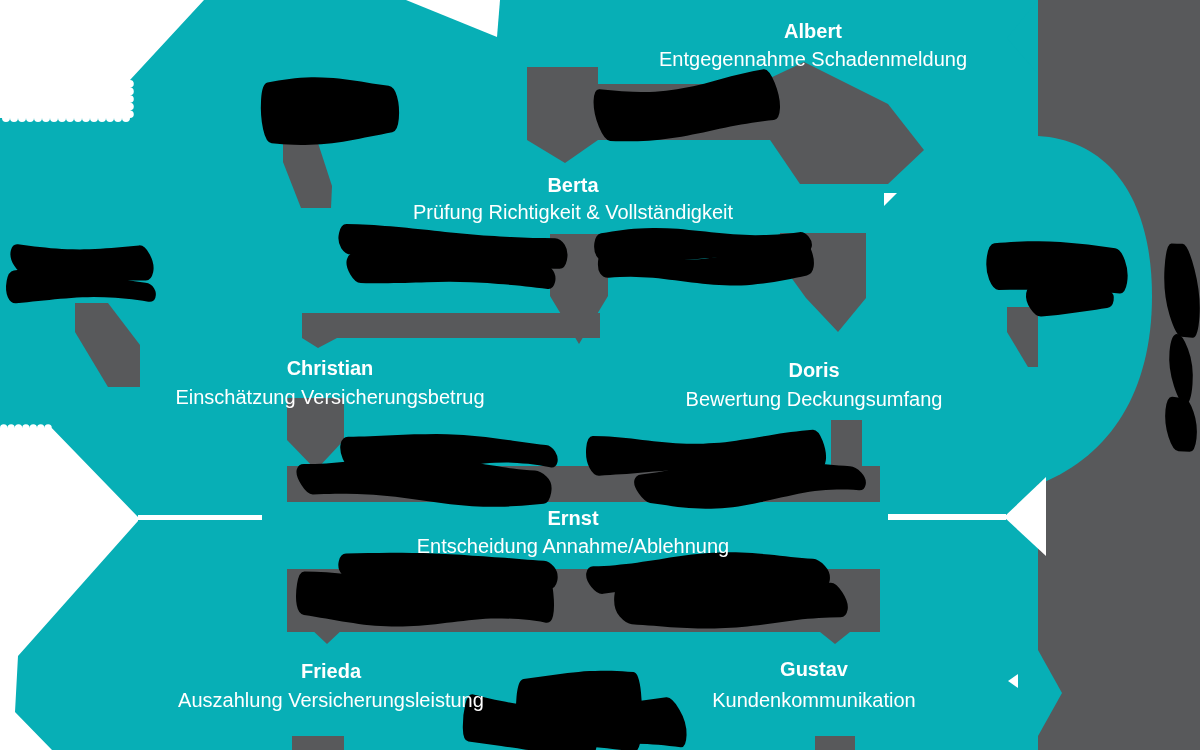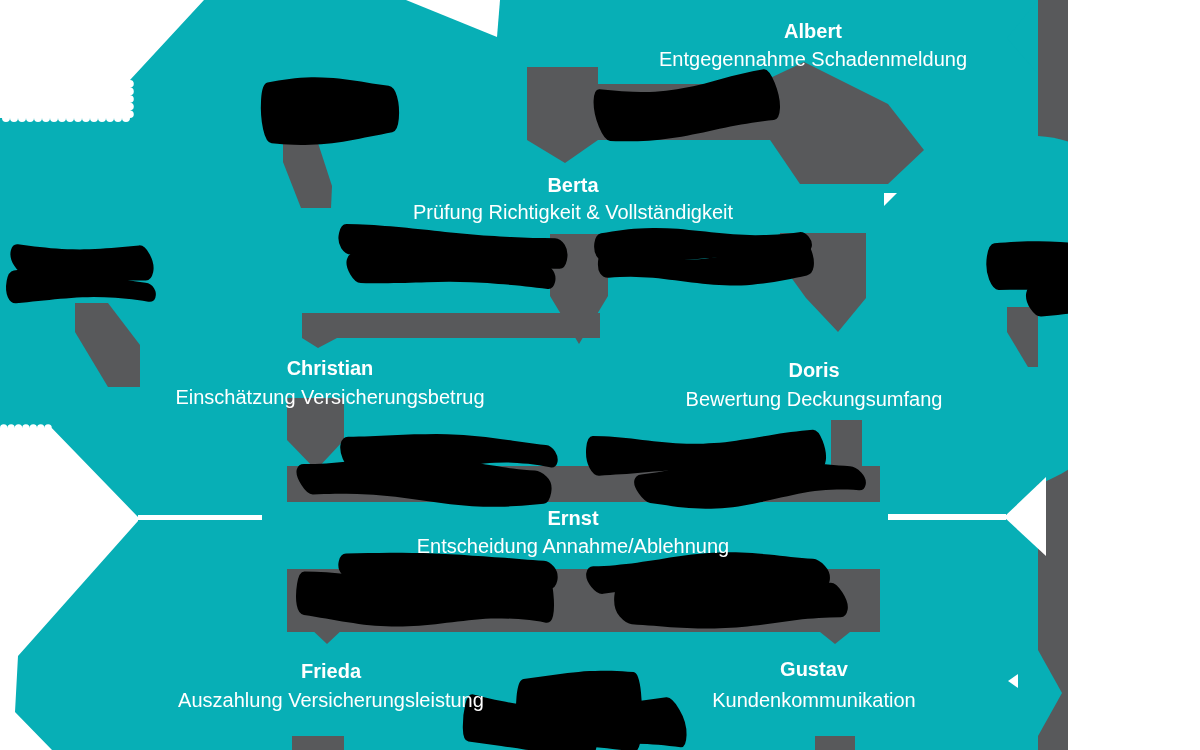--- a/index.html
+++ b/index.html
@@ -1,16 +1,16 @@
 <!DOCTYPE html>
 <html><head>
 <meta charset="utf-8">
 <style>
   html,body{margin:0;padding:0;background:#ffffff;}
-  .stage{width:1068px;height:750px;position:relative;overflow:hidden;background:#ffffff;}
+  .stage{width:1200px;height:750px;position:relative;overflow:hidden;background:#ffffff;}
   svg{display:block;}
   text{font-family:"Liberation Sans","DejaVu Sans",sans-serif;fill:#ffffff;}
   text.person-name{font-weight:bold;font-size:20px;}
   text.person-task{font-weight:normal;font-size:20px;}
 </style>
 </head>
 <body>
 
 <div class="stage">
 <svg id="scene" width="1200" height="750" viewBox="0 0 1200 750">

